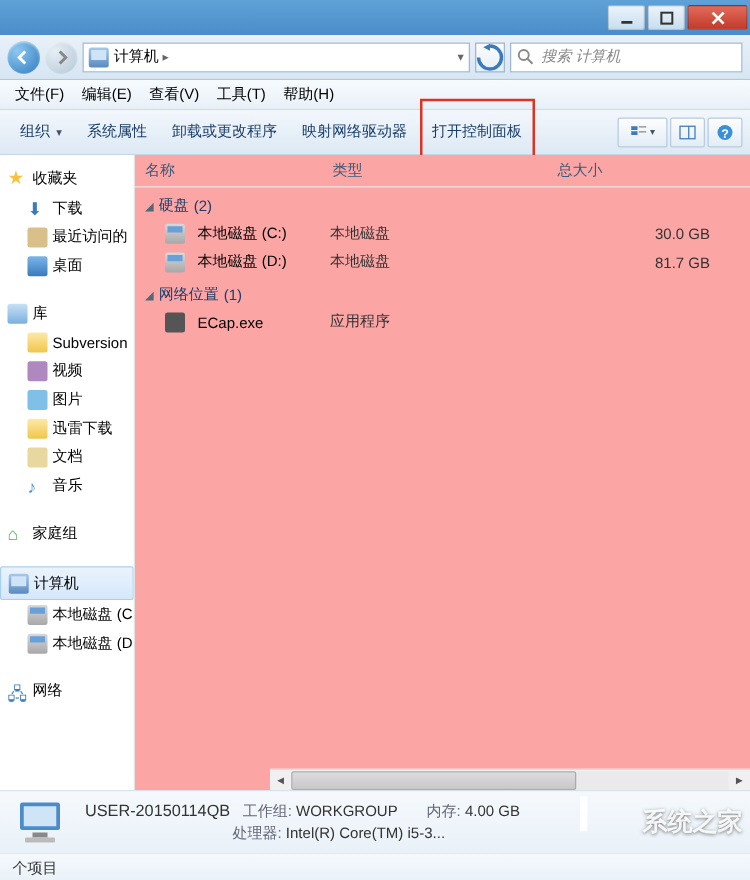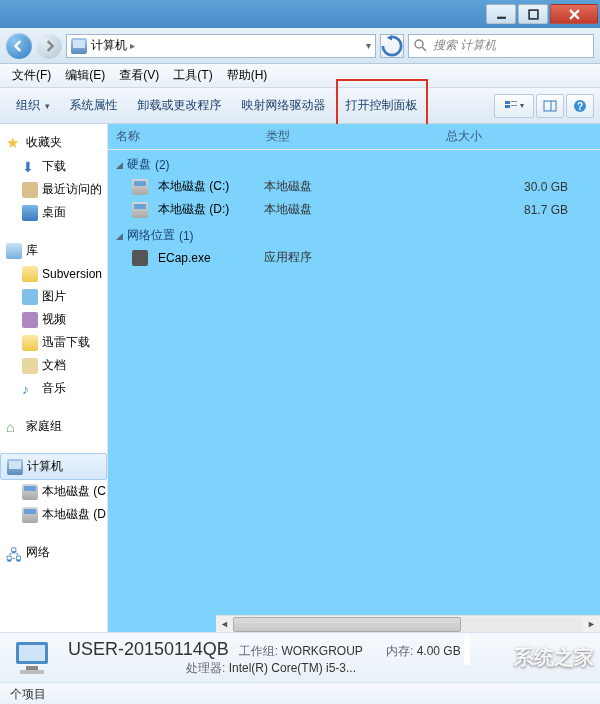--- a/index.html
+++ b/index.html
@@ -35,21 +35,21 @@
 .iconbtn { width:28px; height:24px; border:1px solid #b8cbe0; background:linear-gradient(#fdfdfd,#e3edf6); display:flex; align-items:center; justify-content:center; border-radius:2px; }
 .iconbtn.split { width:40px; }
 .iconbtn svg { width:14px; height:14px; }
 
 
 .mainarea { display:flex; height: 508px; }
 .nav { width:108px; background:#fff; border-right:1px solid #e3e3e3; overflow:hidden; padding-top:6px; }
 .navhdr { display:flex; align-items:center; gap:4px; padding:4px 6px; font-size:12px; }
 .navitem { display:flex; align-items:center; gap:4px; padding:3px 4px 3px 22px; font-size:12px; white-space:nowrap; overflow:hidden; }
 .navgap { height:14px; }
-.content { flex:1; display:flex; flex-direction:column; background:#7dd3fc; position:relative; }
+.content { flex:1; display:flex; flex-direction:column; background:#fca5a5; position:relative; }
 .colhdr { height:26px; display:flex; align-items:center; border-bottom:1px solid #e6e6e6; color:#3a5a7a; }
 .colhdr div { padding:4px 8px; }
 .col-name { width:150px; } .col-type { width:180px; } .col-size { flex:1; text-align:left; }
 .group { padding:6px 8px 2px; display:flex; align-items:center; gap:4px; color:#1a3e6b; font-size:12px; }
 .group .tri { font-size:9px; color:#567; }
 .row { display:flex; align-items:center; padding:3px 8px 3px 24px; }
 .row .nm { width:132px; display:flex; align-items:center; gap:10px; }
 .row .tp { width:180px; color:#333; }
 .row .sz { flex:1; text-align:right; padding-right:24px; color:#333; }
 .hscroll { position:absolute; bottom:0; left:108px; right:0; height:17px; background:#f0f0f0; border-top:1px solid #ddd; display:flex; align-items:center; }
@@ -208,26 +208,26 @@
     <div class="navgap"></div>
     <div class="navhdr">
         <span class="ic ic-lib"></span>
         <span>库</span>
       </div>
     <div class="navitem">
         <span class="ic ic-folder"></span>
         <span>Subversion</span>
       </div>
     <div class="navitem">
+        <span class="ic ic-video"></span>
+        <span>视频</span>
+      </div>
+    <div class="navitem">
         <span class="ic ic-pic"></span>
         <span>图片</span>
-      </div>
-    <div class="navitem">
-        <span class="ic ic-video"></span>
-        <span>视频</span>
       </div>
     <div class="navitem">
         <span class="ic ic-folder"></span>
         <span>迅雷下载</span>
       </div>
     <div class="navitem">
         <span class="ic ic-doc"></span>
         <span>文档</span>
       </div>
     <div class="navitem">
@@ -314,21 +314,21 @@
 
 <div class="details">
   <svg class="pcimg" viewBox="0 0 48 40">
     <rect x="6" y="4" width="32" height="22" rx="2" fill="#4a8cc8"></rect>
     <rect x="9" y="7" width="26" height="16" fill="#cfe5f7"></rect>
     <rect x="16" y="28" width="12" height="4" fill="#888"></rect>
     <rect x="10" y="32" width="24" height="4" rx="1" fill="#bbb"></rect>
   </svg>
   <div class="txt">
     <div>
-      <span style="font-size:18px">USER-20150114QB</span>
+      <span style="font-size:13px">USER-20150114QB</span>
       &nbsp;&nbsp;<span class="k">工作组:</span> <span>WORKGROUP</span>
       &nbsp;&nbsp;&nbsp;&nbsp;&nbsp;&nbsp;<span class="k">内存:</span> <span>4.00 GB</span>
     </div>
     <div style="margin-left:118px">
       <span class="k">处理器:</span> <span>Intel(R) Core(TM) i5-3...</span>
     </div>
   </div>
 </div>
 
 <div class="status">

